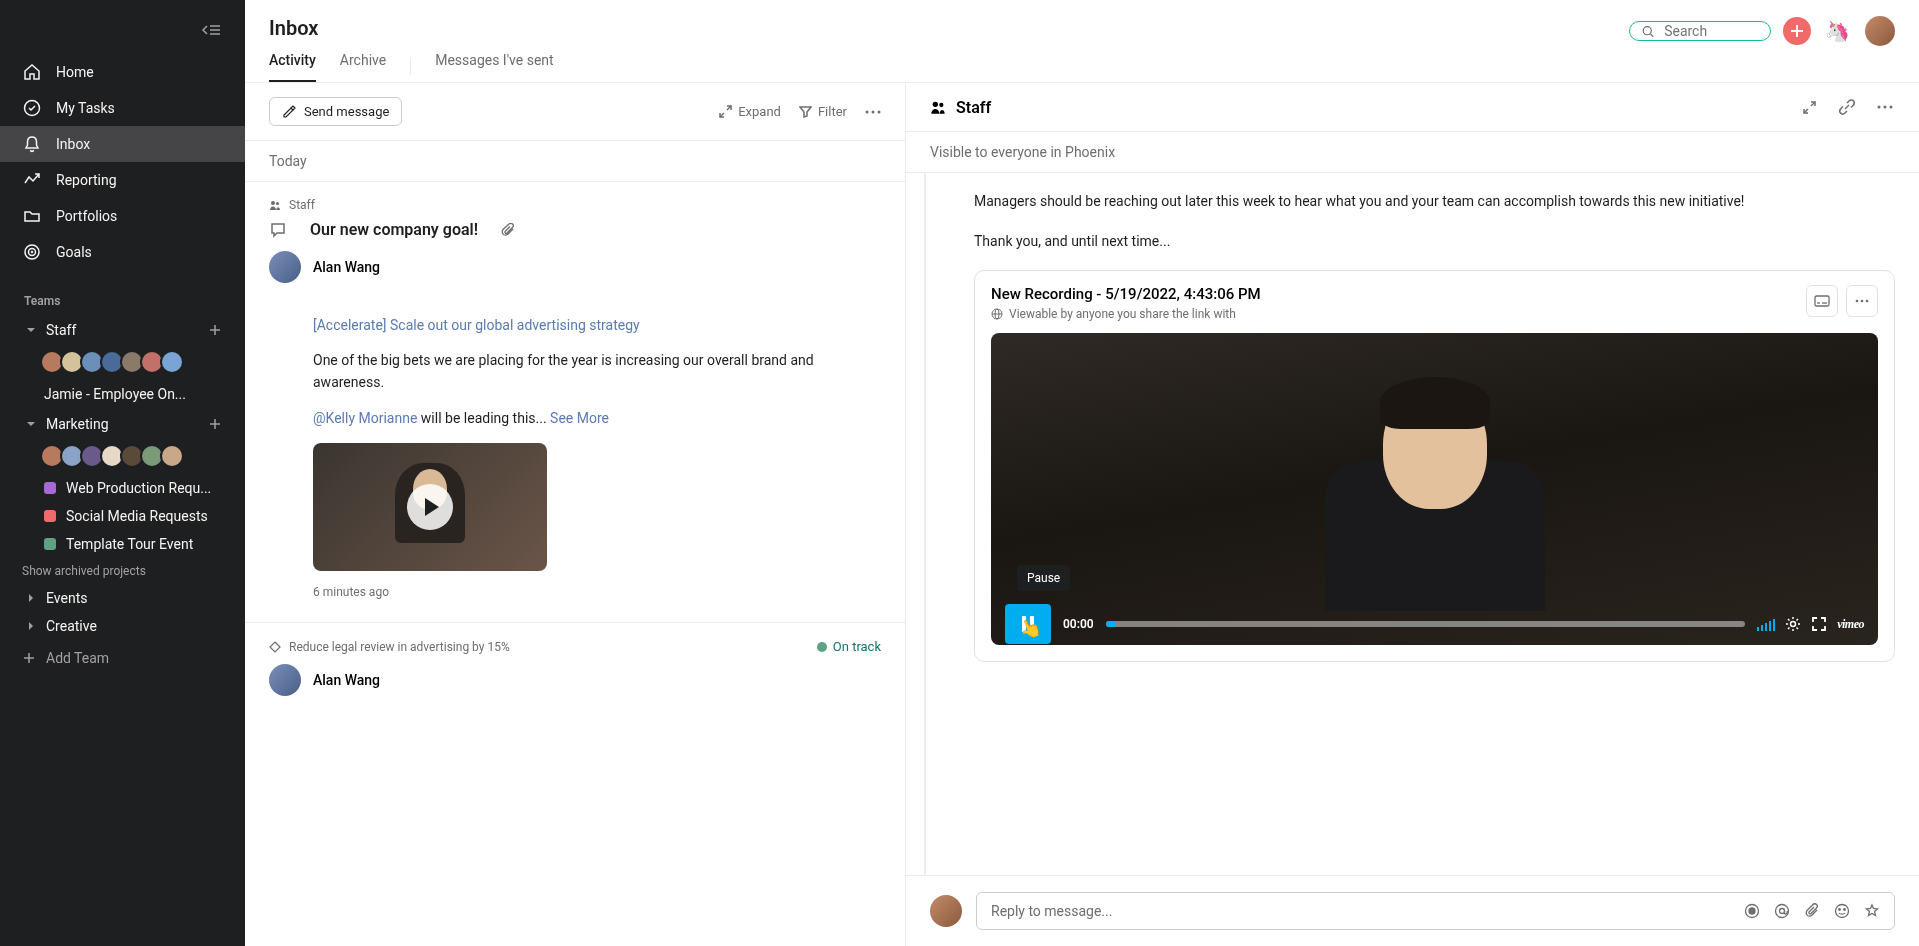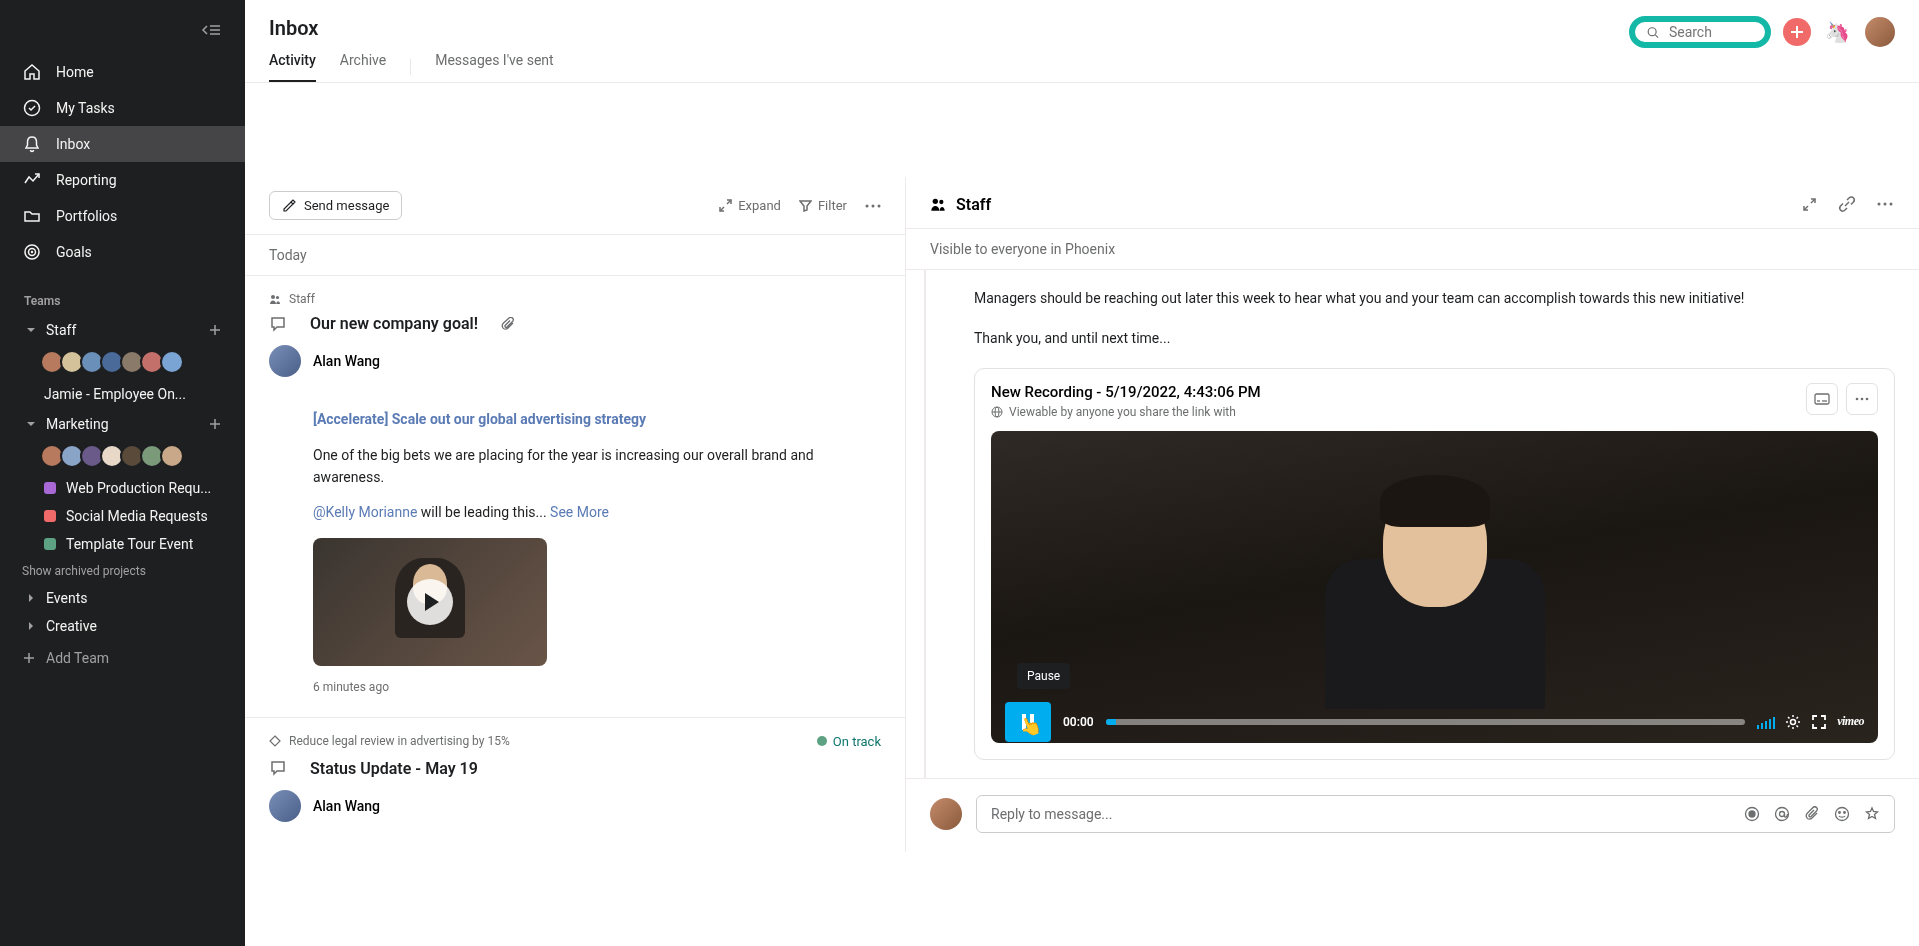--- a/index.html
+++ b/index.html
@@ -29,47 +29,47 @@
 
 .main { flex: 1; display: flex; flex-direction: column; min-width: 0; }
 .topbar { display: flex; align-items: flex-start; justify-content: space-between; padding: 16px 24px 0; }
 .topbar-left { display: flex; flex-direction: column; gap: 12px; }
 .page-title { font-size: 20px; font-weight: 600; color: #1e1f21; }
 .tabs { display: flex; align-items: center; gap: 24px; }
 .tab { font-size: 14px; color: #6d6e6f; padding-bottom: 12px; cursor: pointer; border-bottom: 2px solid transparent; }
 .tab.active { color: #1e1f21; font-weight: 500; border-bottom-color: #1e1f21; }
 .tab-divider { width: 1px; height: 16px; background: #e8e8e8; }
 .topbar-right { display: flex; align-items: center; gap: 12px; }
-.search-box { display: flex; align-items: center; gap: 10px; width: 142px; height: 32px; padding: 0 12px; border: 6px solid #14b8a6; border-radius: 16px; color: #6d6e6f; font-size: 14px; }
+.search-box { display: flex; align-items: center; gap: 10px; width: 142px; height: 20px; padding: 0 12px; border: 1px solid #14b8a6; border-radius: 16px; color: #6d6e6f; font-size: 14px; }
 .search-box input { border: none; outline: none; width: 100%; font-size: 14px; background: transparent; }
 .omni-btn { width: 28px; height: 28px; border-radius: 50%; background: #f06a6a; color: #fff; display: flex; align-items: center; justify-content: center; cursor: pointer; font-size: 18px; }
 .unicorn { width: 30px; height: 30px; display: flex; align-items: center; justify-content: center; font-size: 20px; }
 .user-avatar { width: 30px; height: 30px; border-radius: 50%; background: linear-gradient(135deg,#c48b6a,#8a5a3c); }
 
 
-.panes { flex: 1; display: flex; min-height: 0; border-top: 1px solid #edeae9; align-items: center; }
+.panes { flex: 1; display: flex; min-height: 0; border-top: 1px solid #edeae9; }
 .list-pane { width: 661px; border-right: 1px solid #edeae9; display: flex; flex-direction: column; min-height: 0; }
 .list-toolbar { display: flex; align-items: center; justify-content: space-between; padding: 14px 24px; border-bottom: 1px solid #edeae9; }
 .send-msg-btn { display: flex; align-items: center; gap: 8px; border: 1px solid #cfcbcb; border-radius: 6px; padding: 6px 12px; font-size: 13px; cursor: pointer; color: #1e1f21; }
 .toolbar-right { display: flex; align-items: center; gap: 18px; color: #6d6e6f; font-size: 13px; }
 .toolbar-btn { display: flex; align-items: center; gap: 6px; cursor: pointer; }
 .date-header { padding: 12px 24px; font-size: 14px; color: #6d6e6f; }
 .feed { flex: 1; overflow-y: auto; }
 .feed-item { padding: 16px 24px 20px; border-top: 1px solid #edeae9; }
 .item-meta { display: flex; align-items: center; gap: 8px; font-size: 12px; color: #6d6e6f; margin-bottom: 8px; }
 .item-title-row { display: flex; align-items: center; gap: 23px; margin-bottom: 12px; }
 .bubble-icon { width: 18px; height: 18px; color: #6d6e6f; flex-shrink: 0; }
 .item-title { font-size: 16px; font-weight: 600; color: #1e1f21; }
 .clip-icon { color: #6d6e6f; }
 .author-row { display: flex; align-items: center; gap: 12px; margin-bottom: 10px; }
 .author-avatar { width: 32px; height: 32px; border-radius: 50%; background: linear-gradient(135deg,#7a8fb8,#4a5f88); flex-shrink: 0; }
 .author-name { font-size: 14px; font-weight: 500; }
 .msg-body { padding-left: 44px; font-size: 14px; color: #1e1f21; line-height: 1.55; }
 .msg-body p { margin-bottom: 14px; }
-.msg-body a { color: #5b7bb5; text-decoration: none; font-weight: bold; }
+.msg-body a { color: #5b7bb5; text-decoration: none; }
 .msg-body .mention { color: #5b7bb5; }
 .msg-body .see-more { color: #5b7bb5; cursor: pointer; }
 .video-thumb { width: 234px; height: 128px; border-radius: 8px; background: linear-gradient(135deg,#3a3530,#6a5548); position: relative; margin-bottom: 12px; overflow: hidden; }
 .video-thumb-person { position: absolute; left: 50%; top: 50%; transform: translate(-50%,-55%); width: 70px; height: 80px; background: #2a2420; border-radius: 40% 40% 6px 6px; }
 .video-thumb-head { position: absolute; left: 50%; top: 26px; transform: translateX(-50%); width: 34px; height: 40px; background: #d9b996; border-radius: 50% 50% 42% 42%; }
 .play-btn { position: absolute; left: 50%; top: 50%; transform: translate(-50%,-50%); width: 46px; height: 46px; border-radius: 50%; background: rgba(255,255,255,.85); display: flex; align-items: center; justify-content: center; }
 .play-tri { width: 0; height: 0; border-left: 14px solid #1e1f21; border-top: 9px solid transparent; border-bottom: 9px solid transparent; margin-left: 3px; }
 .timestamp { font-size: 12px; color: #6d6e6f; }
 .status-row { display: flex; align-items: center; justify-content: space-between; margin-bottom: 10px; }
 .goal-meta { display: flex; align-items: center; gap: 8px; font-size: 12px; color: #6d6e6f; }
@@ -402,26 +402,20 @@
               <svg width="12" height="12" viewBox="0 0 12 12" fill="none" stroke="currentColor" stroke-width="1.2">
                   <path d="M6 1 L11 6 L6 11 L1 6 Z"></path>
                 </svg>
               <span>Reduce legal review in advertising by 15%</span>
             </div>
             <div class="on-track">
               <span class="on-track-dot"></span>
               <span>On track</span>
             </div>
           </div>
-          <div class="item-title-row">
-            <svg class="bubble-icon" viewBox="0 0 18 18" fill="none" stroke="currentColor" stroke-width="1.5">
-                <path d="M3 3 H15 V12 H8 L5 15 V12 H3 Z"></path>
-              </svg>
-            <span class="item-title">Status Update - May 19</span>
-          </div>
           <div class="author-row">
             <div class="author-avatar"></div>
             <span class="author-name">Alan Wang</span>
           </div>
         </div>
       </div>
     </div>
 
     <div class="detail-pane">
       <div class="detail-header">

